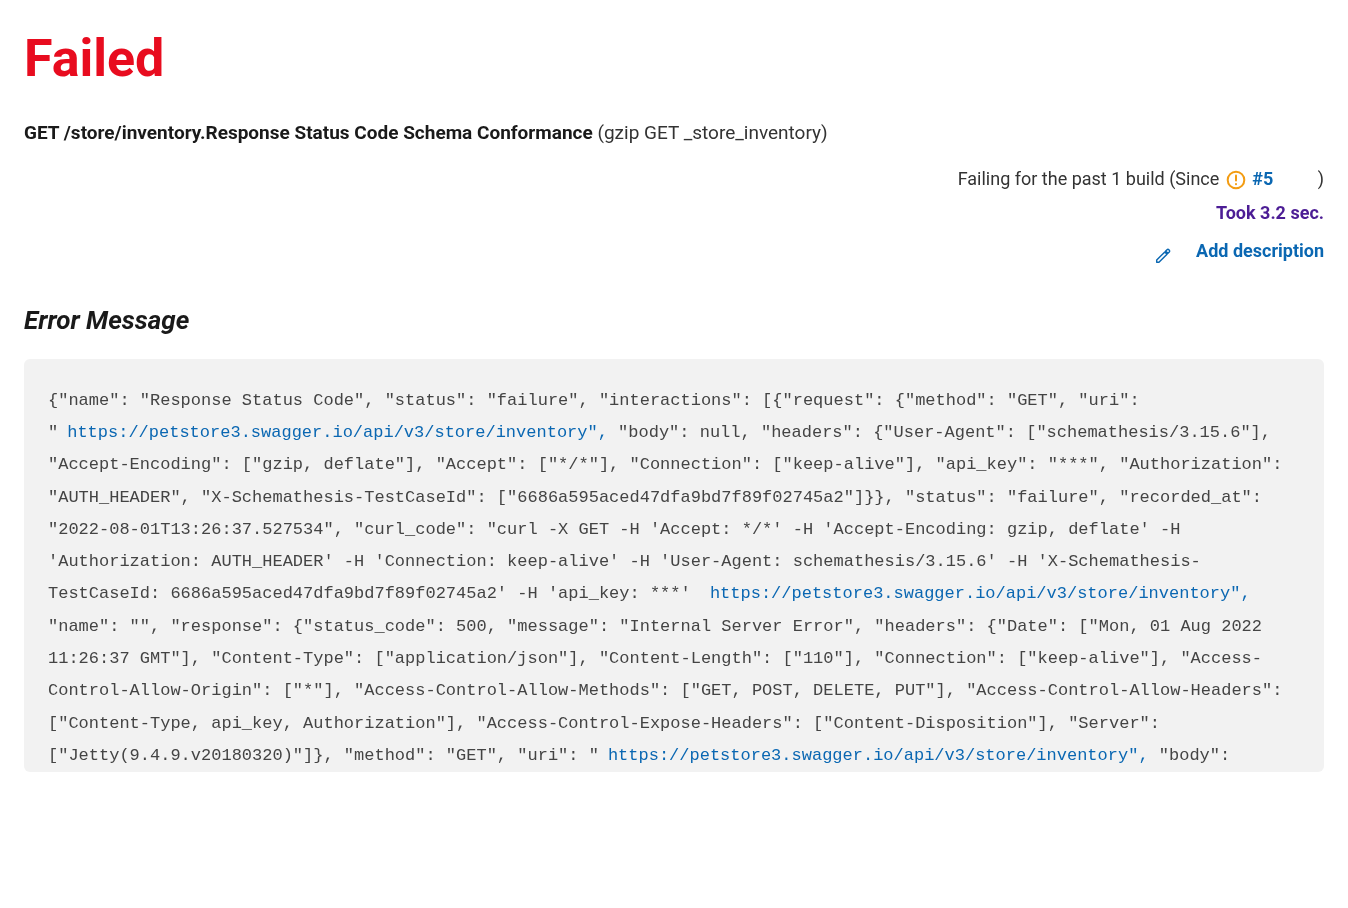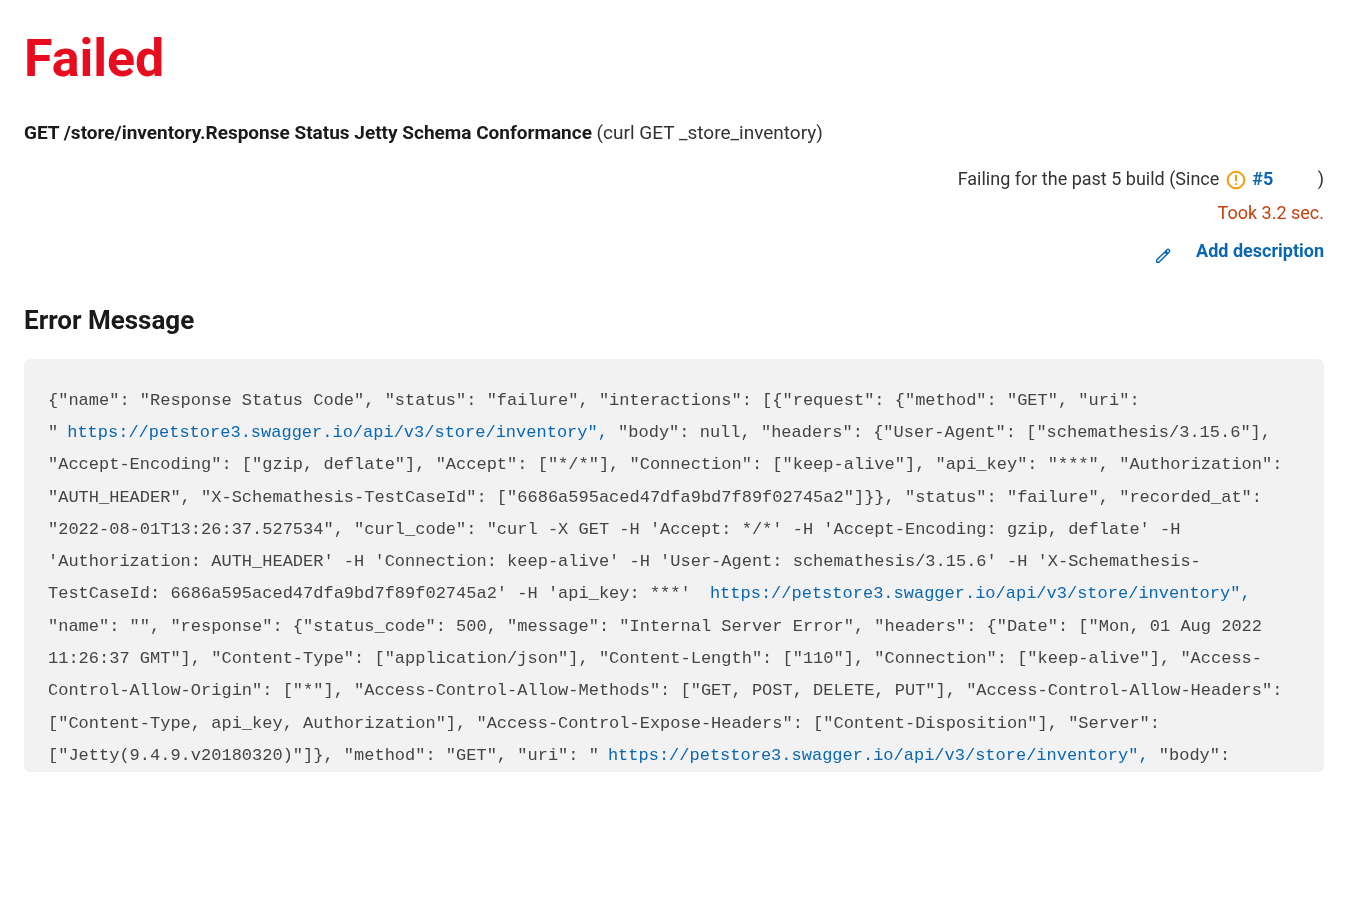--- a/index.html
+++ b/index.html
@@ -47,22 +47,22 @@
   }
   .warn-icon svg { display: block; }
   .build-link {
     color: #0A67B2;
     font-weight: 700;
     text-decoration: none;
     cursor: pointer;
   }
   .closing-paren { margin-left: 40px; }
   .took-line {
-    color: #c2410c;
-    font-weight: 400;
+    color: #4c1d95;
+    font-weight: 700;
   }
   .add-desc-row {
     text-align: right;
     margin-top: 4px;
   }
   .add-desc {
     display: inline-flex;
     align-items: center;
     gap: 24px;
     color: #0A67B2;
@@ -71,20 +71,21 @@
     cursor: pointer;
     text-decoration: none;
   }
   .pencil-icon { width: 18px; height: 18px; }
   .error-heading {
     font-size: 26px;
     font-weight: 700;
     color: #1a1a1a;
     margin-top: 20px;
     margin-bottom: 24px;
+    font-style: italic;
   }
   .error-box {
     background: #f2f2f2;
     border-radius: 6px;
     padding: 26px 24px 0 24px;
     font-family: "SFMono-Regular", Consolas, "Liberation Mono", Menlo, Courier, monospace;
     font-size: 17px;
     line-height: 1.9;
     color: #444;
     word-break: break-word;
@@ -96,26 +97,26 @@
     cursor: pointer;
     margin-left: 9px;
   }
 </style>
 </head>
 <body>
 
 <h1 class="heading-failed">Failed</h1>
 
 <div class="test-path-row">
-  <span class="test-path-strong">GET /store/inventory.Response Status Jetty Schema Conformance</span><span class="test-path-from"> (curl GET _store_inventory)</span>
+  <span class="test-path-strong">GET /store/inventory.Response Status Code Schema Conformance</span><span class="test-path-from"> (gzip GET _store_inventory)</span>
 </div>
 
 <div class="right-block">
   <div class="failing-line">
-    <span>Failing for the past 5 build (Since </span>
+    <span>Failing for the past 1 build (Since </span>
     <span class="warn-icon">
       <svg viewBox="0 0 20 20">
         <circle cx="10" cy="10" r="8.3" fill="none" stroke="#f39c12" stroke-width="2"></circle>
         <rect x="9" y="4.5" width="2" height="7" rx="1" fill="#f39c12"></rect>
         <rect x="9" y="13" width="2" height="2.2" rx="1" fill="#f39c12"></rect>
       </svg>
     </span>
     <a class="build-link">#5</a>
     <span class="closing-paren">)</span>
   </div>

